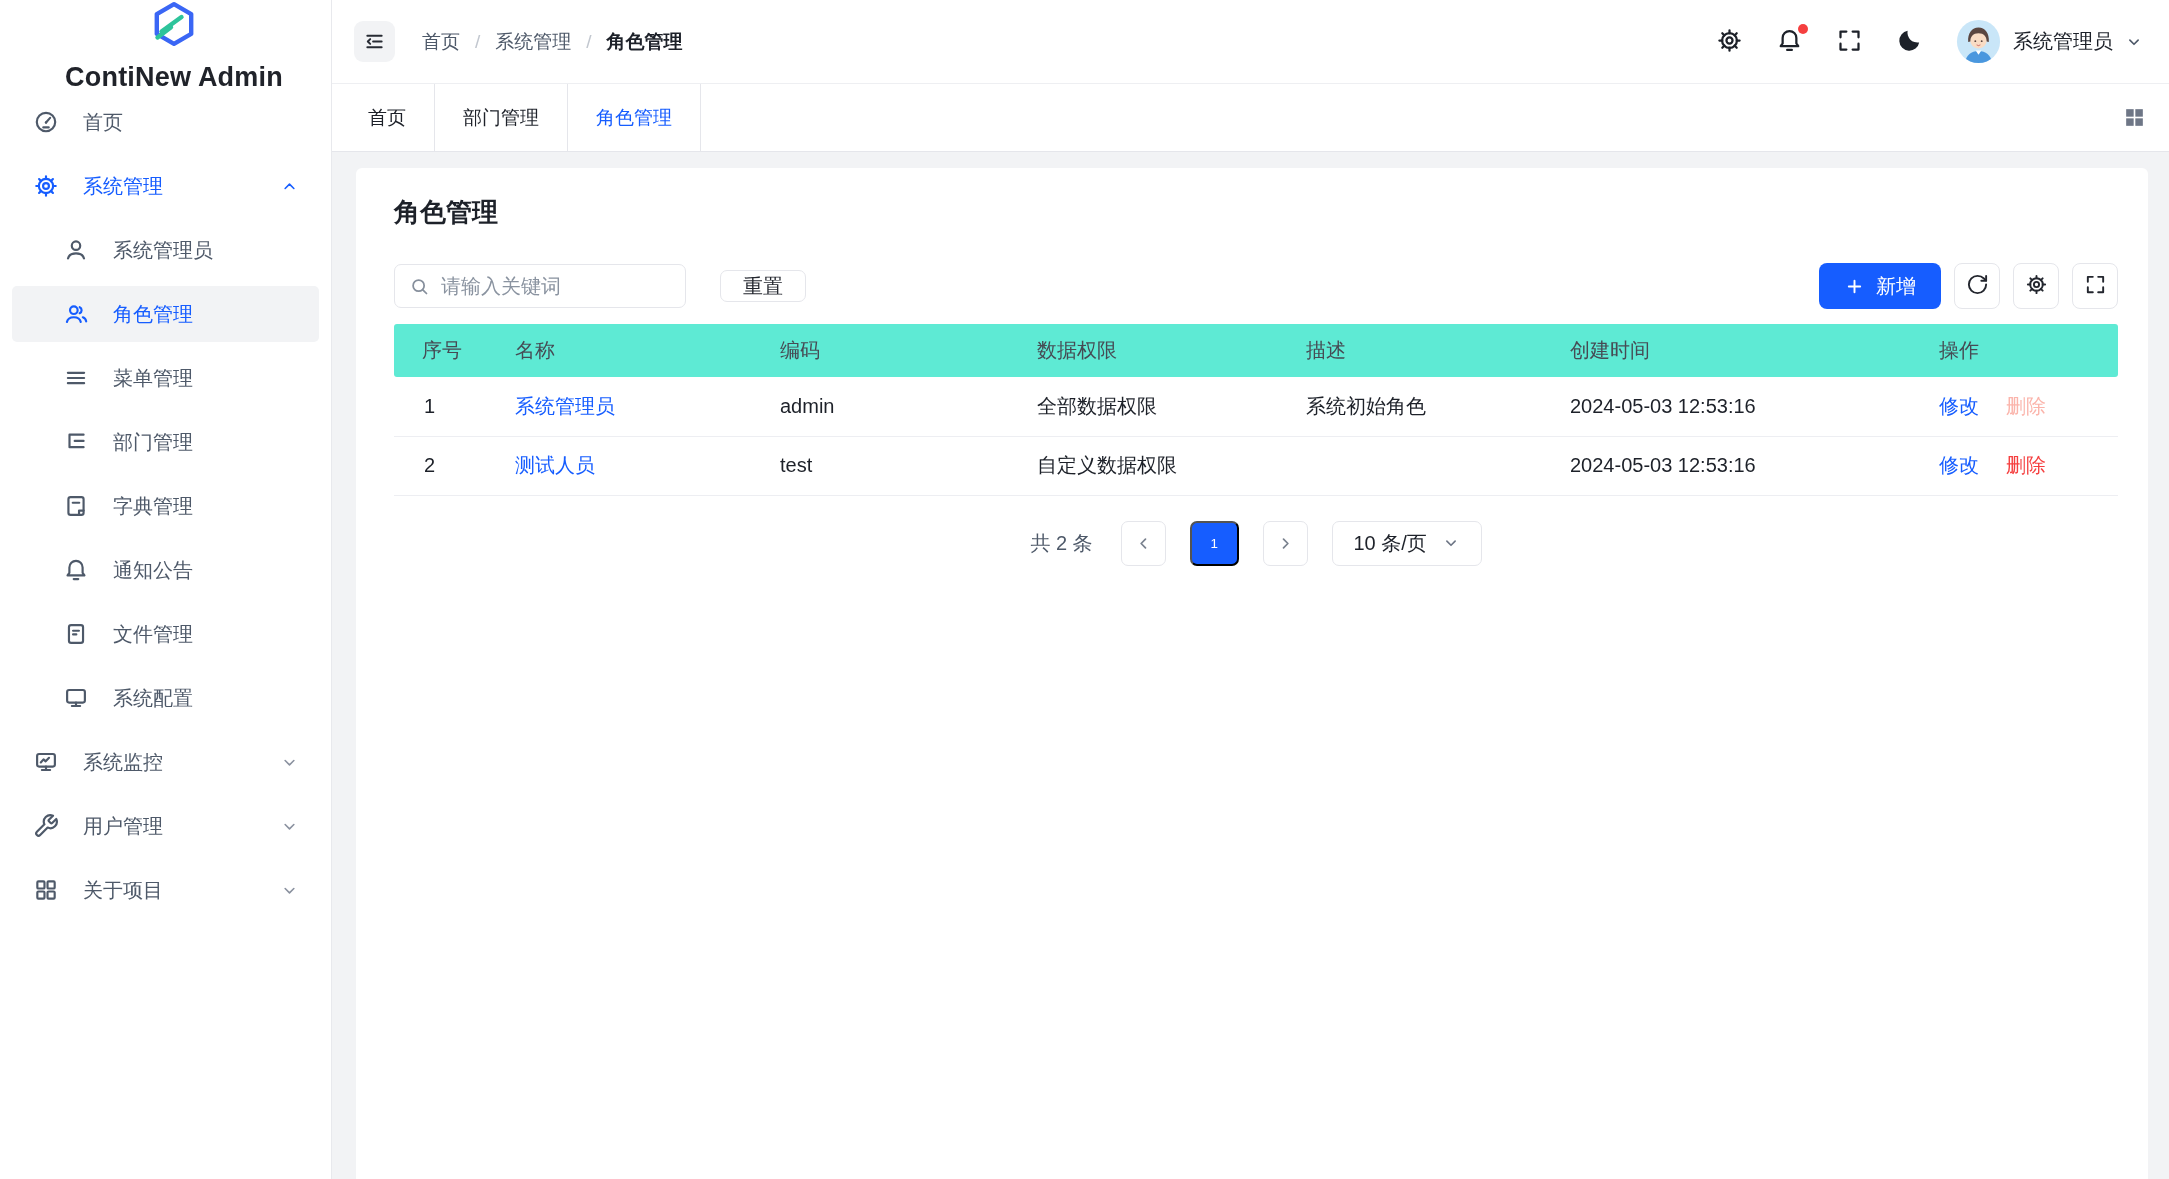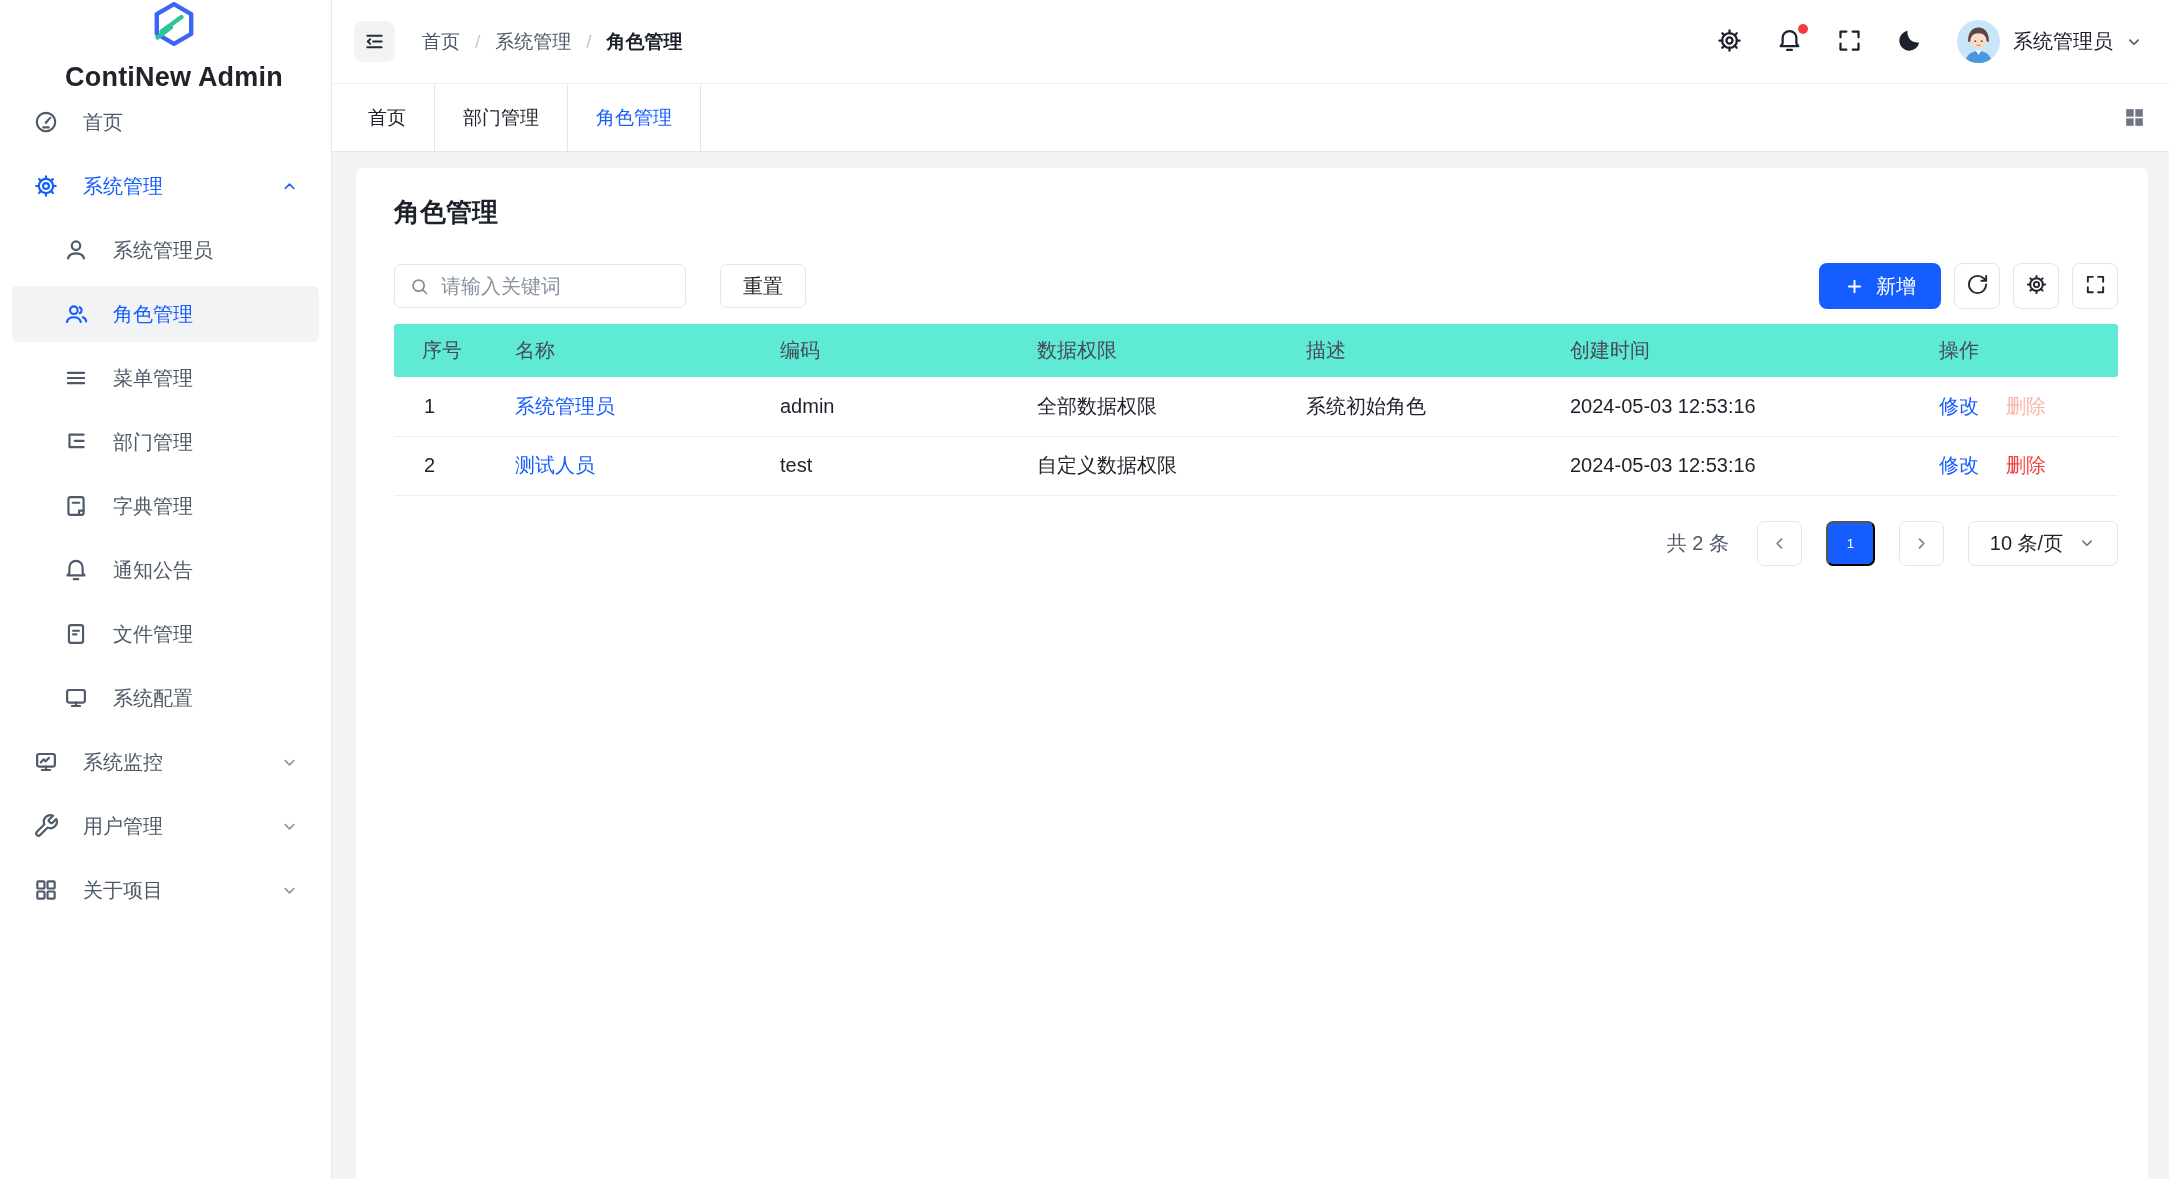--- a/index.html
+++ b/index.html
@@ -56,21 +56,21 @@
   .content { flex:1; background:#F2F3F5; padding:16px 21px 0 24px; overflow:hidden; }
   .card { background:#fff; border-radius:6px 6px 0 0; height:100%; padding:27px 30px 0 38px; }
   .card-title { font-size:26px; font-weight:600; color:#1D2129; }
 
   .toolbar { margin-top:33px; display:flex; align-items:center;gap:16px; }
   .search-box { width:292px; height:44px; border:1px solid #E5E6EB; border-radius:7px;
     display:flex; align-items:center; padding:0 14px; gap:11px; color:#868F9C; background:#fff; }
   .search-box input { border:none; outline:none; width:100%; font-size:20px; color:#1D2129;
     font-family:inherit; background:transparent; }
   .search-box input::placeholder { color:#8A93A0; }
-  .reset-btn { margin-left:18px; width:86px; height:44px; border:1px solid #E5E6EB; border-radius:7px;
+  .reset-btn { margin-left:18px; width:86px; height:32px; border:1px solid #E5E6EB; border-radius:7px;
     background:#fff; font-size:20px; color:#23262E; font-family:inherit; cursor:pointer; }
   .toolbar-right { margin-left:auto; display:flex; align-items:center; gap:13px; }
   .add-btn { width:122px; height:46px; border:none; border-radius:8px; background:#165DFF; color:#fff;
     font-size:20px; font-family:inherit; display:flex; align-items:center; justify-content:center;
     gap:11px; cursor:pointer; }
   .icon-btn { width:46px; height:46px; border:1px solid #E5E6EB; border-radius:8px; background:#fff;
     color:#23262E; display:flex; align-items:center; justify-content:center; cursor:pointer; }
 
   table.role-table { margin-top:15px; width:100%; border-collapse:collapse; table-layout:fixed; }
   .role-table thead th { background:#5eead4; height:53px; text-align:left; font-weight:400;
@@ -79,21 +79,21 @@
   .role-table thead th:last-child { border-radius:0 3px 3px 0; }
   .role-table tbody td { height:59px; border-bottom:1px solid #EDEEF2; font-size:20px;
     color:#1D2129; padding:0 8px 0 16px; background:#fff; }
   .role-table tbody td:first-child { padding-left:30px; }
   a.cell-link { color:#165DFF; text-decoration:none; cursor:pointer; }
   a.op-link { text-decoration:none; cursor:pointer; }
   a.op-edit { color:#165DFF; margin-right:27px; }
   a.op-delete { color:#F53F3F; }
   a.op-delete.disabled { color:#FBB4AB; cursor:default; }
 
-  .pagination { margin-top:25px; display:flex; justify-content:flex-end; align-items:center;
+  .pagination { margin-top:25px; display:flex; justify-content:center; align-items:center;
     gap:24px; font-size:20px; color:#4E5969; }
   .pg-total { margin-right:4px; color:#4E5969; }
   .pg-btn { width:45px; height:45px; border:1px solid #E5E6EB; border-radius:7px; background:#fff;
     display:flex; align-items:center; justify-content:center; color:#7A828F; cursor:pointer; }
   .pg-page { width:49px; height:45px; border-radius:7px; background:#165DFF; color:#fff;
     display:flex; align-items:center; justify-content:center; cursor:pointer; }
   .pg-size { width:150px; height:45px; border:1px solid #E5E6EB; border-radius:7px; background:#fff;
     display:flex; align-items:center; justify-content:center; gap:15px; color:#1D2129; cursor:pointer; }
   .pg-size .chev { display:flex; color:#6E7686; }
 </style>

